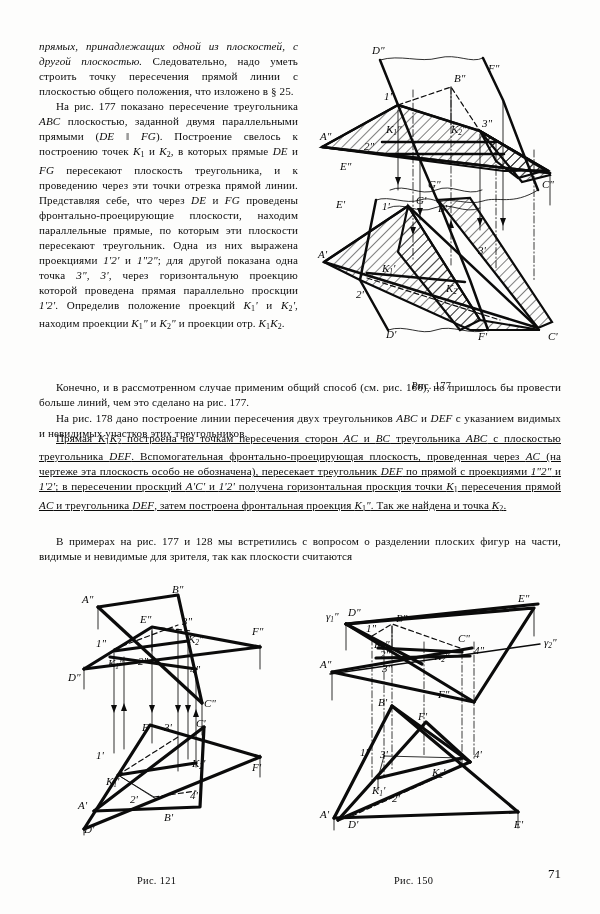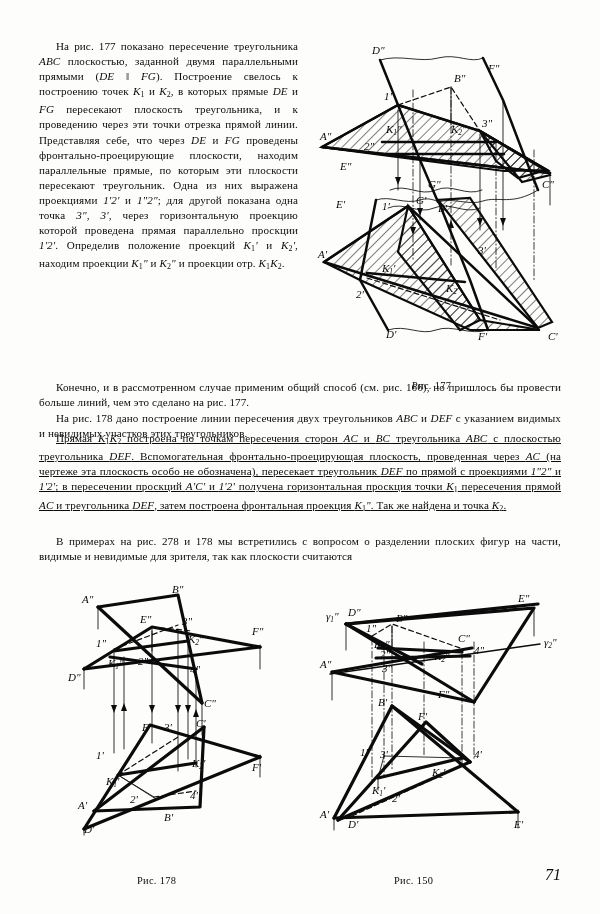--- a/index.html
+++ b/index.html
@@ -51,22 +51,21 @@
     margin-top: 32px;
   }
   #cap-177 { left: 412px; top: 348px; }
   #cap-178 { left: 137px; top: 843px; }
   #cap-179 { left: 394px; top: 843px; }
 
   #pagenum {
     position: absolute;
     right: 39px;
     top: 866px;
-    font-size: 16px;
-    font-style: italic;
+    font-size: 13px;
   }
 
   
   .ln   { stroke: #0b0b0b; fill: none; stroke-linecap: round; stroke-linejoin: round; }
   .thk  { stroke-width: 2.5; }
   .thk2 { stroke-width: 3.2; }
   .med  { stroke-width: 1.5; }
   .thn  { stroke-width: .85; }
   .dash { stroke-dasharray: 5 3.2; stroke-width: 1.2; }
   .dashdot { stroke-dasharray: 7 2.5 1.2 2.5; stroke-width: .8; }
@@ -79,37 +78,38 @@
   .lbl-s { font-size: 7.4px; font-style: italic; }
   .hatchA { fill: url(#hA); stroke: #0b0b0b; stroke-width: 2.2; }
   .hatchB { fill: url(#hA); stroke: #0b0b0b; stroke-width: 2.2; }
 </style>
 </head>
 <body>
 
 <div id="page">
 
   <div class="textcol" id="col-left">
+    <p class="noind"><i>прямых, принадлежащих одной из плоскостей, с другой плоскостью.</i> Следовательно, надо уметь строить точку пересечения прямой линии с плоскостью общего положения, что изложено в § 25.</p>
     <p>На рис. 177 показано пересечение треугольника <i>ABC</i> плоскостью, заданной двумя параллельными прямыми (<i>DE</i> ‖ <i>FG</i>). Построение свелось к построению точек <i>K</i><span class="sub">1</span> и <i>K</i><span class="sub">2</span>, в которых прямые <i>DE</i> и <i>FG</i> пересекают плоскость треугольника, и к проведению через эти точки отрезка прямой линии. Представляя себе, что через <i>DE</i> и <i>FG</i> проведены фронтально-проецирующие плоскости, находим параллельные прямые, по которым эти плоскости пересекают треугольник. Одна из них выражена проекциями <i>1'2'</i> и <i>1"2"</i>; для другой показана одна точка <i>3", 3'</i>, через горизонтальную проекцию которой проведена прямая параллельно проскции <i>1'2'</i>. Определив положение проекций <i>K</i><span class="sub">1</span><i>'</i> и <i>K</i><span class="sub">2</span><i>'</i>, находим проекции <i>K</i><span class="sub">1</span><i>"</i> и <i>K</i><span class="sub">2</span><i>"</i> и проекции отр. <i>K</i><span class="sub">1</span><i>K</i><span class="sub">2</span>.</p>
   </div>
 
   <div class="textcol" id="wide-1">
     <p>Конечно, и в рассмотренном случае применим общий способ (см. рис. 166), но пришлось бы провести больше линий, чем это сделано на рис. 177.</p>
   </div>
 
   <div class="textcol" id="wide-2">
     <p>На рис. 178 дано построение линии пересечения двух треугольников <i>ABC</i> и <i>DEF</i> с указанием видимых и невидимых участков этих треугольников.</p>
   </div>
 
   <div class="textcol" id="wide-3">
     <p>Прямая <i>K</i><span class="sub">1</span><i>K</i><span class="sub">2</span> построена по точкам пересечения сторон <i>AC</i> и <i>BC</i> треугольника <i>ABC</i> с плоскостью треугольника <i>DEF</i>. Вспомогательная фронтально-проецирующая плоскость, проведенная через <i>AC</i> (на чертеже эта плоскость особо не обозначена), пересекает треугольник <i>DEF</i> по прямой с проекциями <i>1"2"</i> и <i>1'2'</i>; в пересечении проскций <i>A'C'</i> и <i>1'2'</i> получена горизонтальная проскция точки <i>K</i><span class="sub">1</span> пересечения прямой <i>AC</i> и треугольника <i>DEF</i>, затем построена фронтальная проекция <i>K</i><span class="sub">1</span><i>"</i>. Так же найдена и точка <i>K</i><span class="sub">2</span>.</p>
   </div>
 
   <div class="textcol" id="wide-4">
-    <p>В примерах на рис. 278 и 178 мы встретились с вопросом о разделении плоских фигур на части, видимые и невидимые для зрителя, так как плоскости считаются</p>
+    <p>В примерах на рис. 177 и 128 мы встретились с вопросом о разделении плоских фигур на части, видимые и невидимые для зрителя, так как плоскости считаются</p>
   </div>
 
   <div class="fig" id="fig177" style="left:320px; top:30px;">
     <svg width="262" height="320" viewBox="0 0 262 320">
       <defs>
         <pattern id="hA" width="7" height="7" patternUnits="userSpaceOnUse" patternTransform="rotate(45)">
           <line x1="0" y1="0" x2="0" y2="7" stroke="#0b0b0b" stroke-width="1.05"></line>
         </pattern>
       </defs>
 
@@ -273,21 +273,21 @@
       <text class="lbl" x="122" y="182">K<tspan class="lbl-s" dy="2">2</tspan><tspan dy="-2">'</tspan></text>
       <text class="lbl" x="182" y="186">F'</text>
       <text class="lbl" x="36" y="200">K<tspan class="lbl-s" dy="2">1</tspan><tspan dy="-2">'</tspan></text>
       <text class="lbl" x="60" y="218">2'</text>
       <text class="lbl" x="120" y="214">4'</text>
       <text class="lbl" x="8" y="224">A'</text>
       <text class="lbl" x="94" y="236">B'</text>
       <text class="lbl" x="14" y="248">D'</text>
     </svg>
   </div>
-  <div class="caption" id="cap-178">Рис. 178</div>
+  <div class="caption" id="cap-178">Рис. 121</div>
 
   <div class="fig" id="fig179" style="left:322px; top:580px;">
     <svg width="248" height="250" viewBox="0 0 248 250">
 
       <path class="ln med" d="M8,94 L218,64"></path>
       <path class="ln thk2" d="M24,44 L216,24"></path>
 
       <path class="ln thk2" d="M24,44 L212,28 L152,122"></path>
       <path class="ln thk2" d="M24,44 L100,84"></path>
       <path class="ln thk2" d="M10,92 L152,122"></path>

